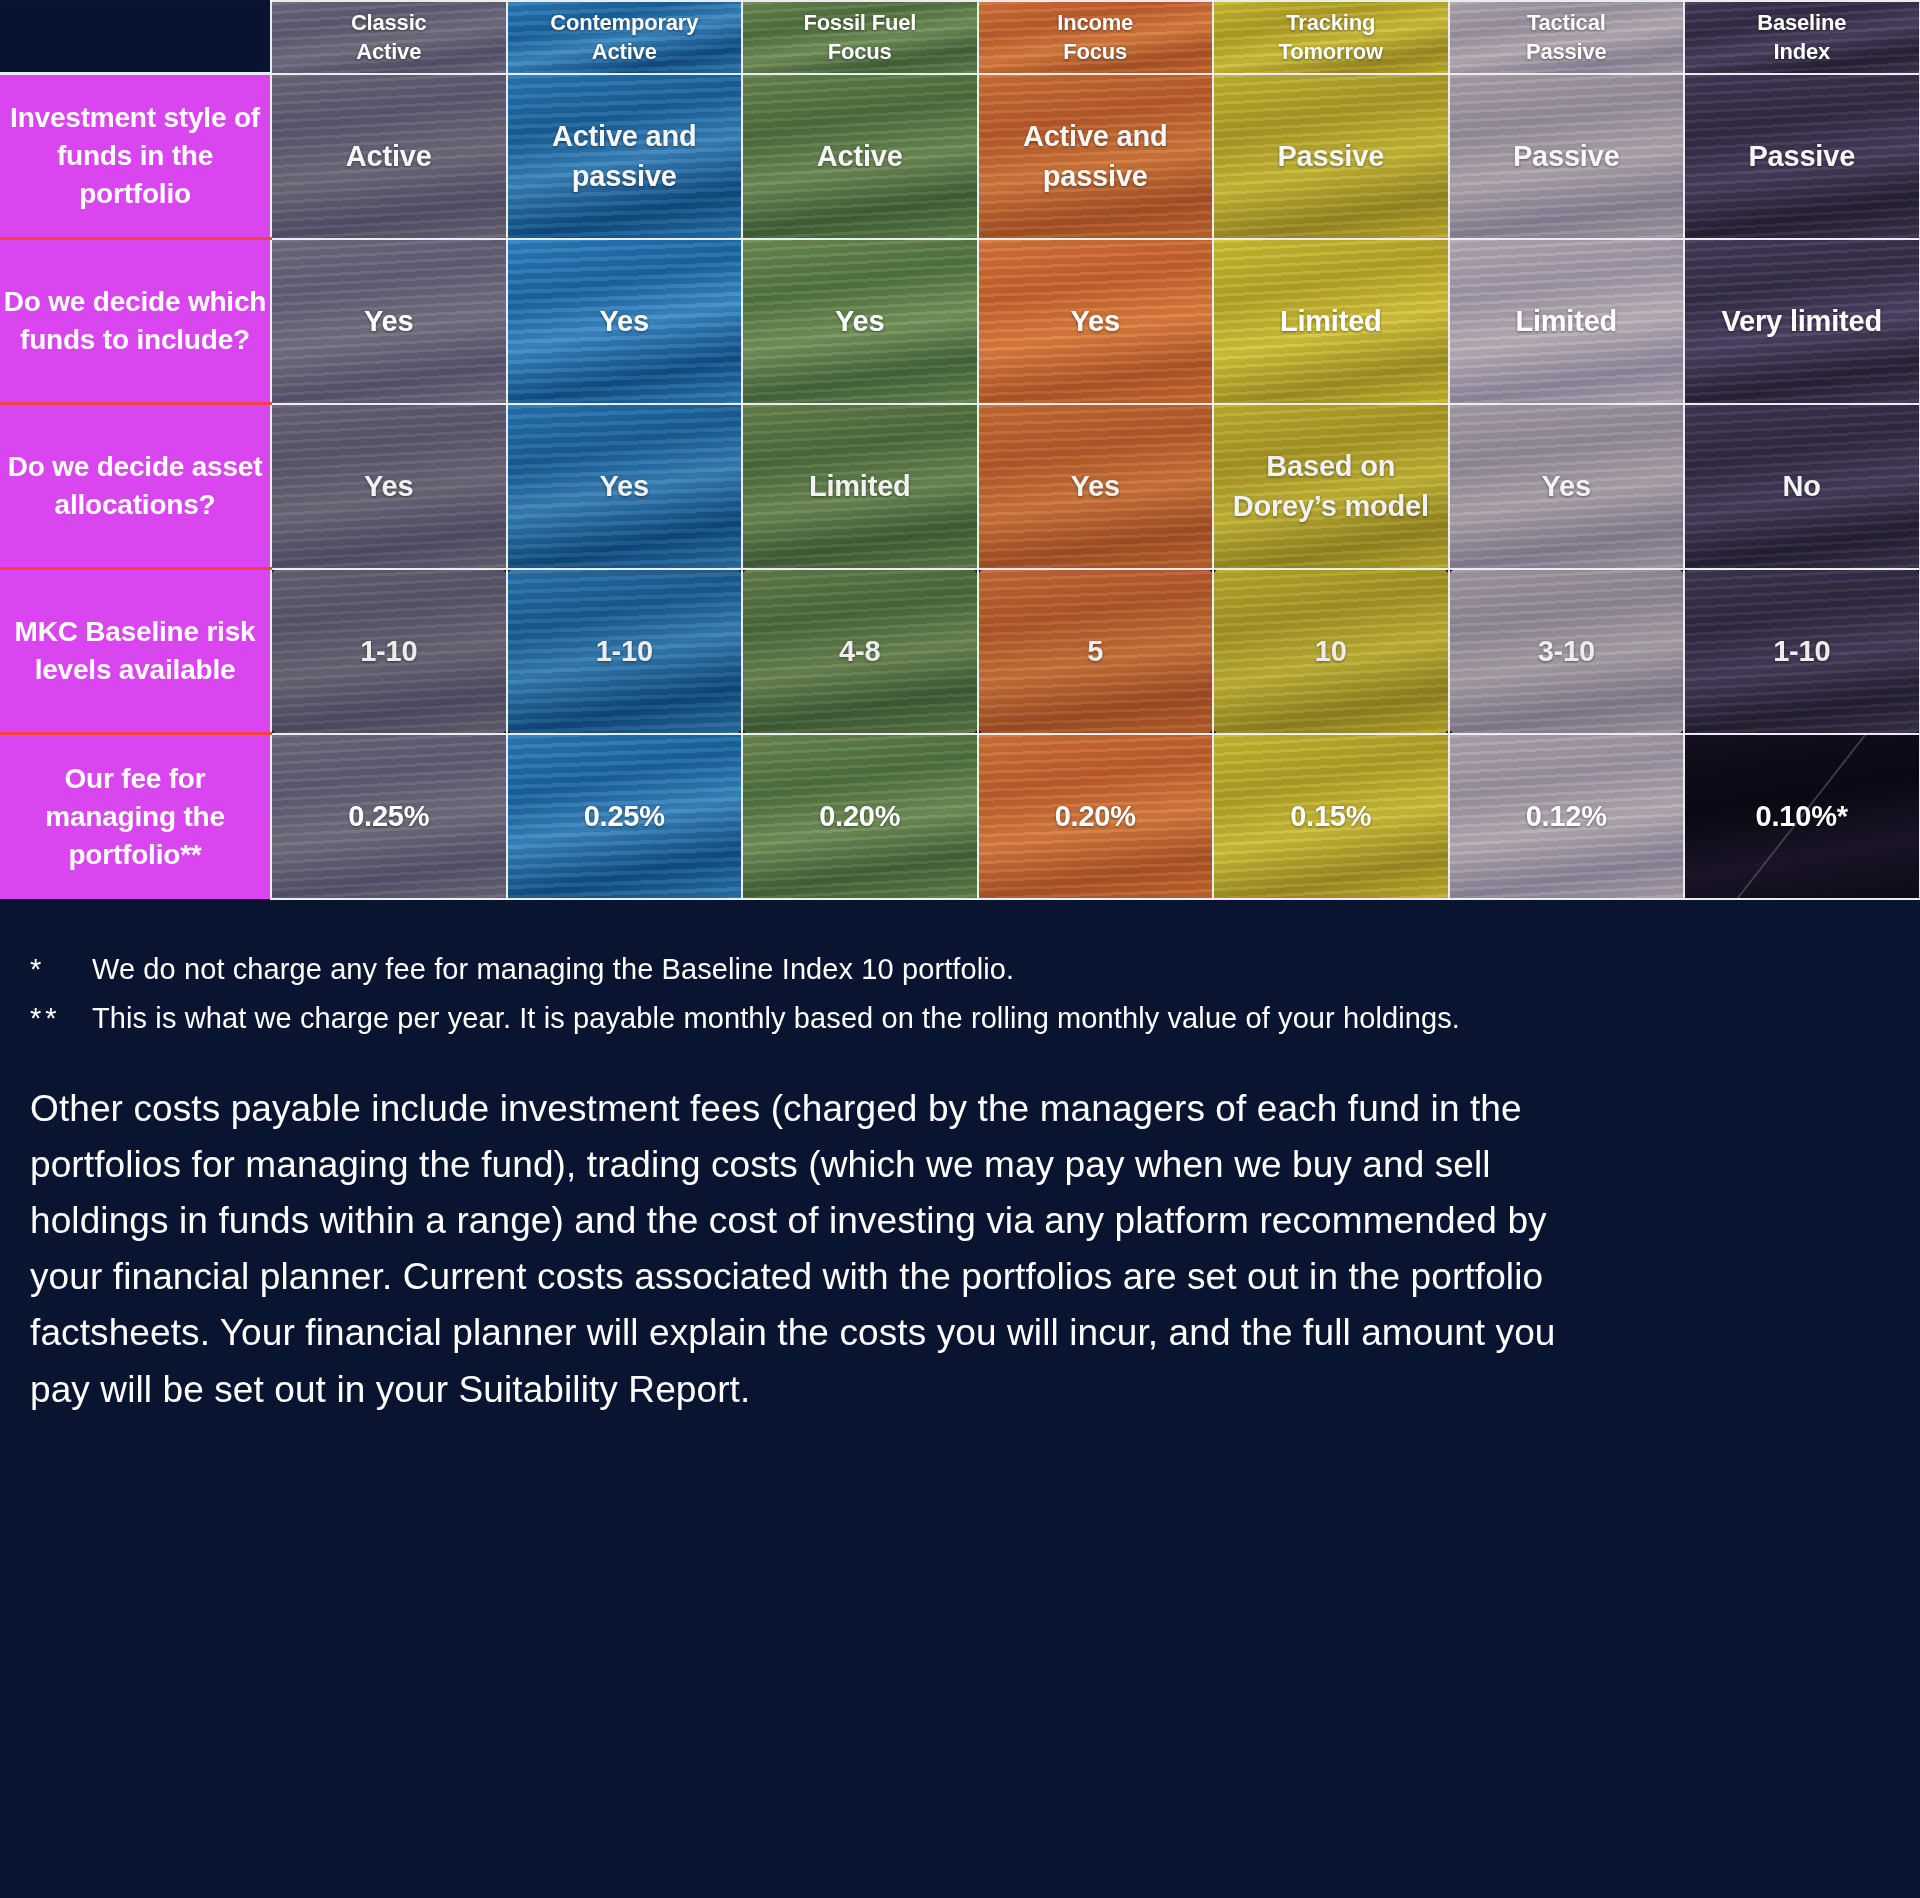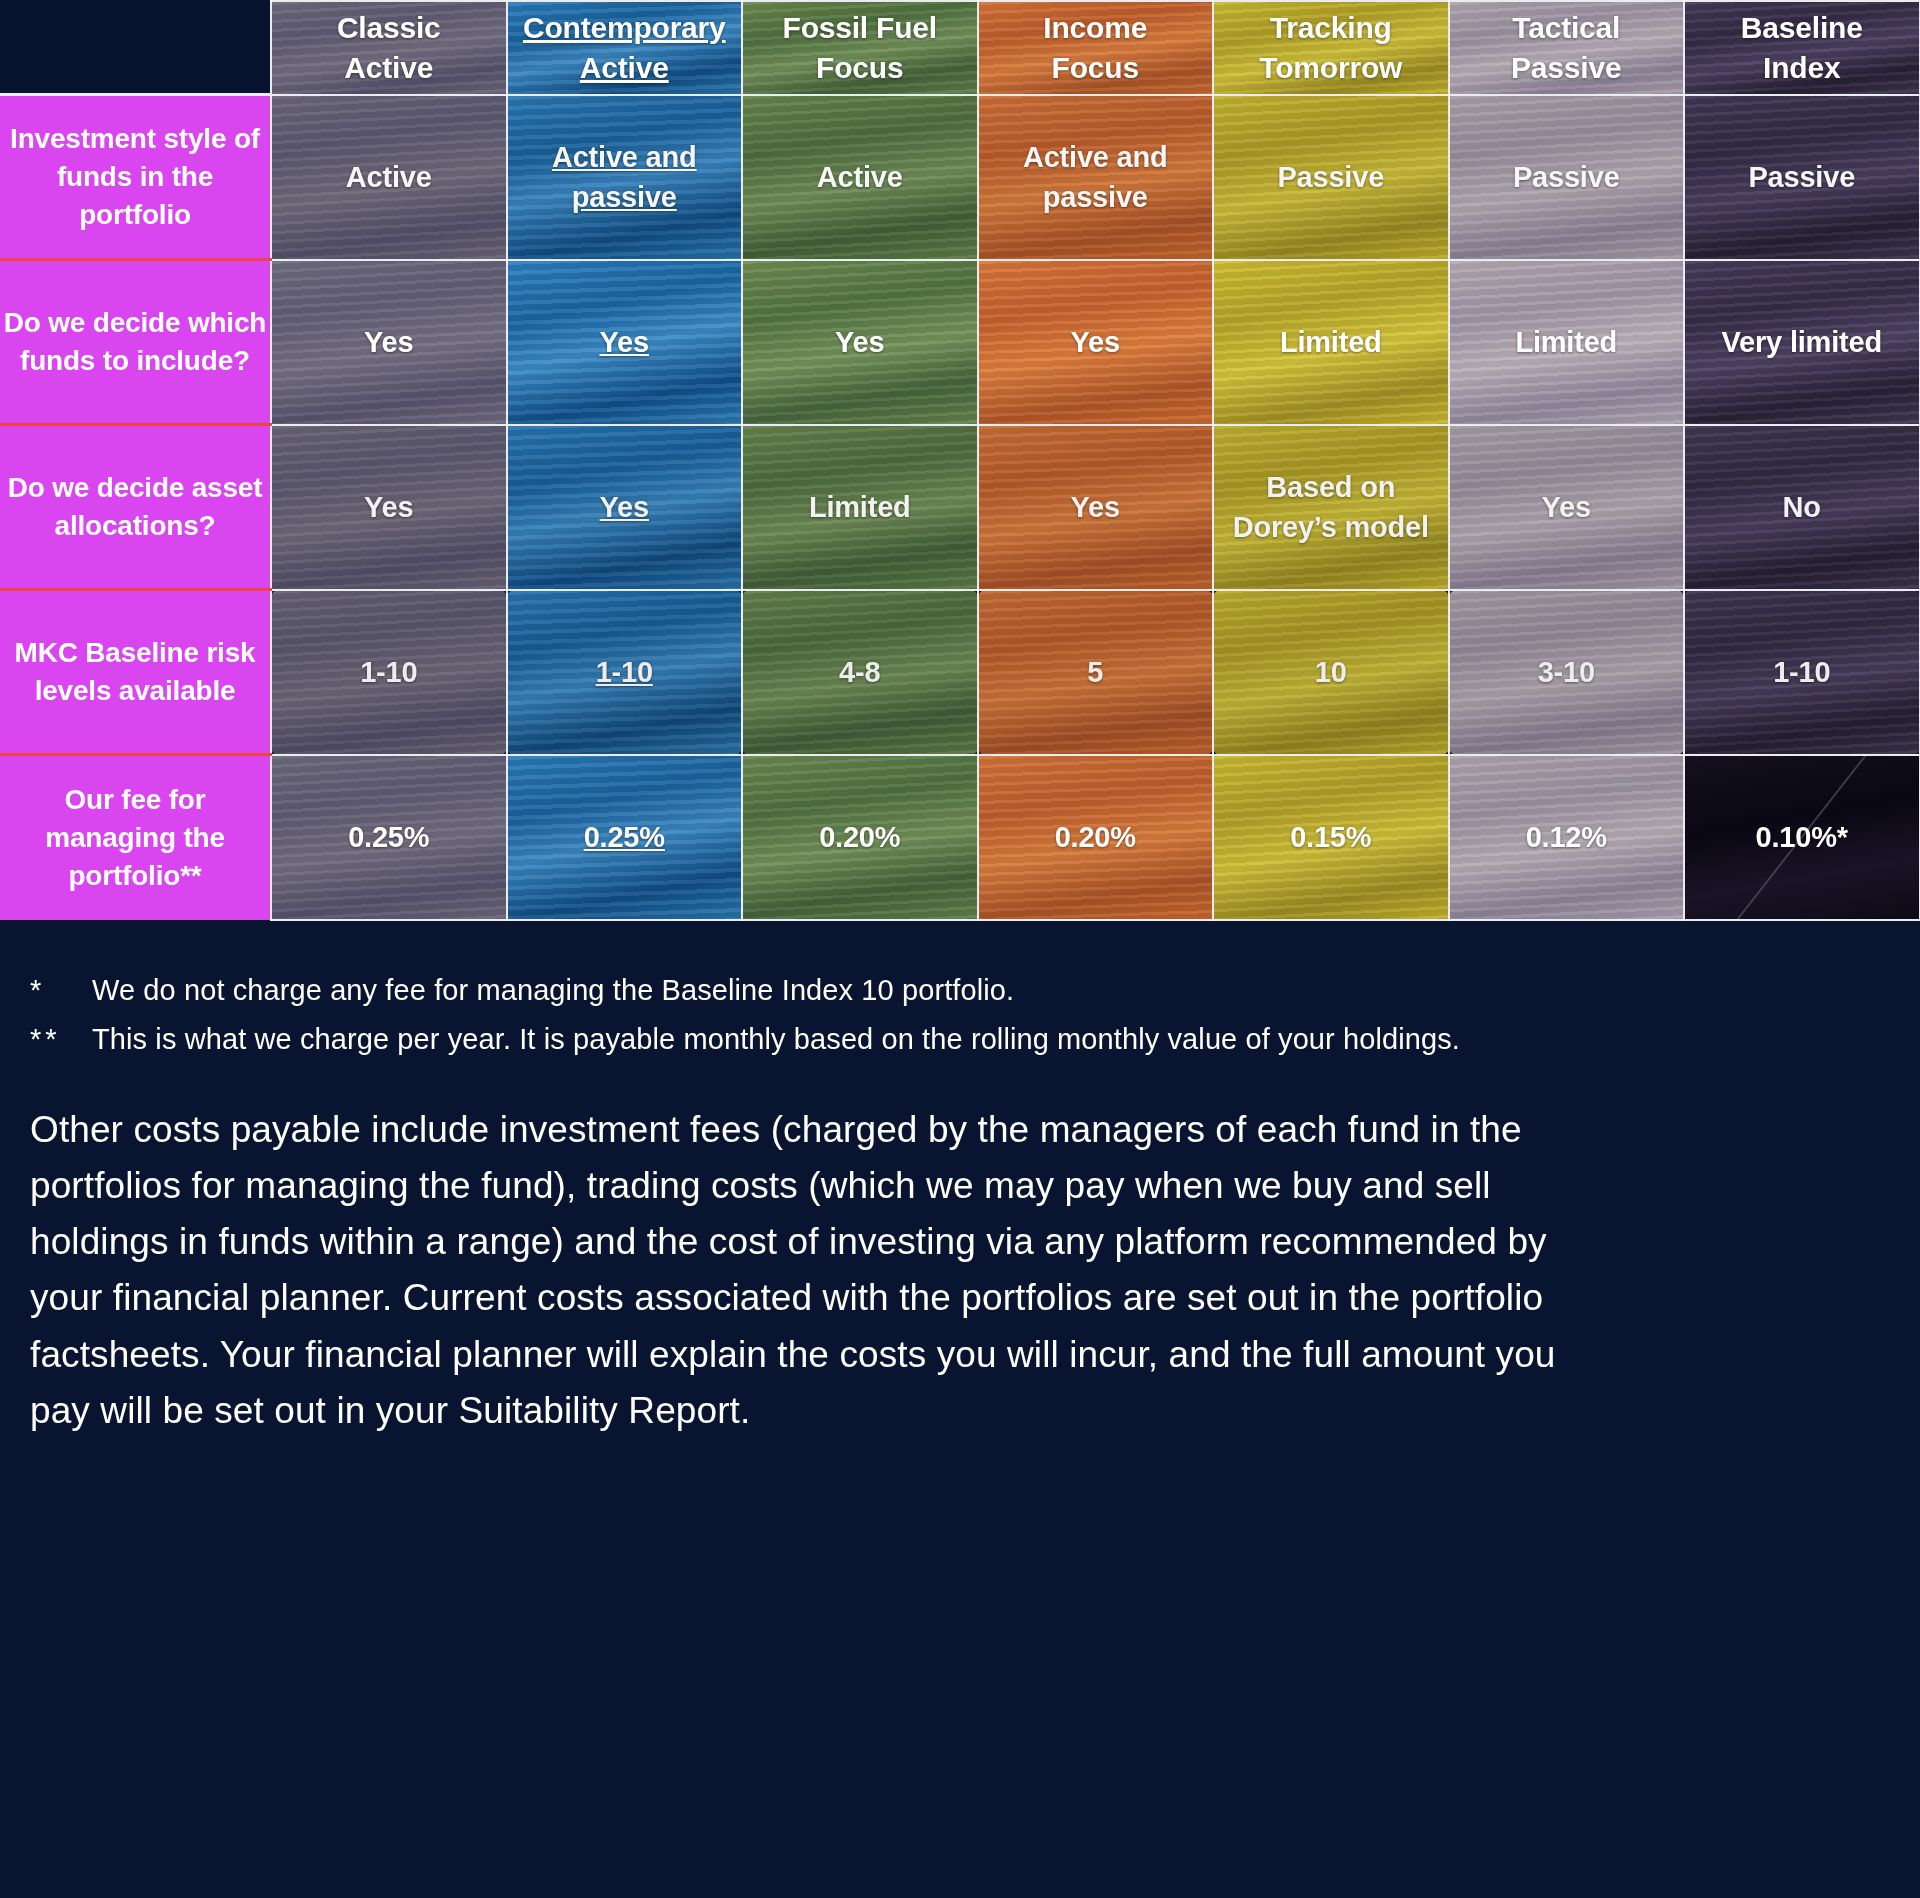--- a/index.html
+++ b/index.html
@@ -56,38 +56,37 @@
   .cell {
     color: #ffffff;
     font-size: 29px;
     font-weight: bold;
     line-height: 1.38;
     text-shadow: 0 1px 3px rgba(0,0,0,0.45);
     border: 2px solid rgba(255,255,255,0.92);
     letter-spacing: -0.2px;
   }
   .cell.header {
-    font-size: 30px;
+    font-size: 22px;
     line-height: 1.33;
   }
   .cell .txt { position: relative; z-index: 2; display:block; padding: 6px 8px; }
 
   
   .c0 { 
     background-color:#6a6577;
     background-image:
       repeating-linear-gradient(177deg, rgba(255,255,255,0.055) 0px, rgba(255,255,255,0.055) 3px, rgba(0,0,0,0.06) 3px, rgba(0,0,0,0.06) 9px),
       linear-gradient(170deg,#6e6a7d 0%,#5f5b72 28%,#726d7e 55%,#55516a 80%,#6b6678 100%);
   }
   .c1 { 
     background-color:#1f6fae;
     background-image:
       repeating-linear-gradient(178deg, rgba(255,255,255,0.07) 0px, rgba(255,255,255,0.07) 4px, rgba(0,0,0,0.07) 4px, rgba(0,0,0,0.07) 10px),
       linear-gradient(168deg,#2b7cbb 0%,#19639f 30%,#3a87c2 52%,#0f4e86 78%,#2a76ae 100%);
-    text-decoration: underline;
   }
   .c2 { 
     background-color:#5d7b4a;
     background-image:
       repeating-linear-gradient(177deg, rgba(255,255,255,0.06) 0px, rgba(255,255,255,0.06) 3px, rgba(0,0,0,0.07) 3px, rgba(0,0,0,0.07) 9px),
       linear-gradient(170deg,#6d8a52 0%,#50713f 30%,#73915a 55%,#44633a 78%,#60804b 100%);
   }
   .c3 { 
     background-color:#cc6a33;
     background-image:

